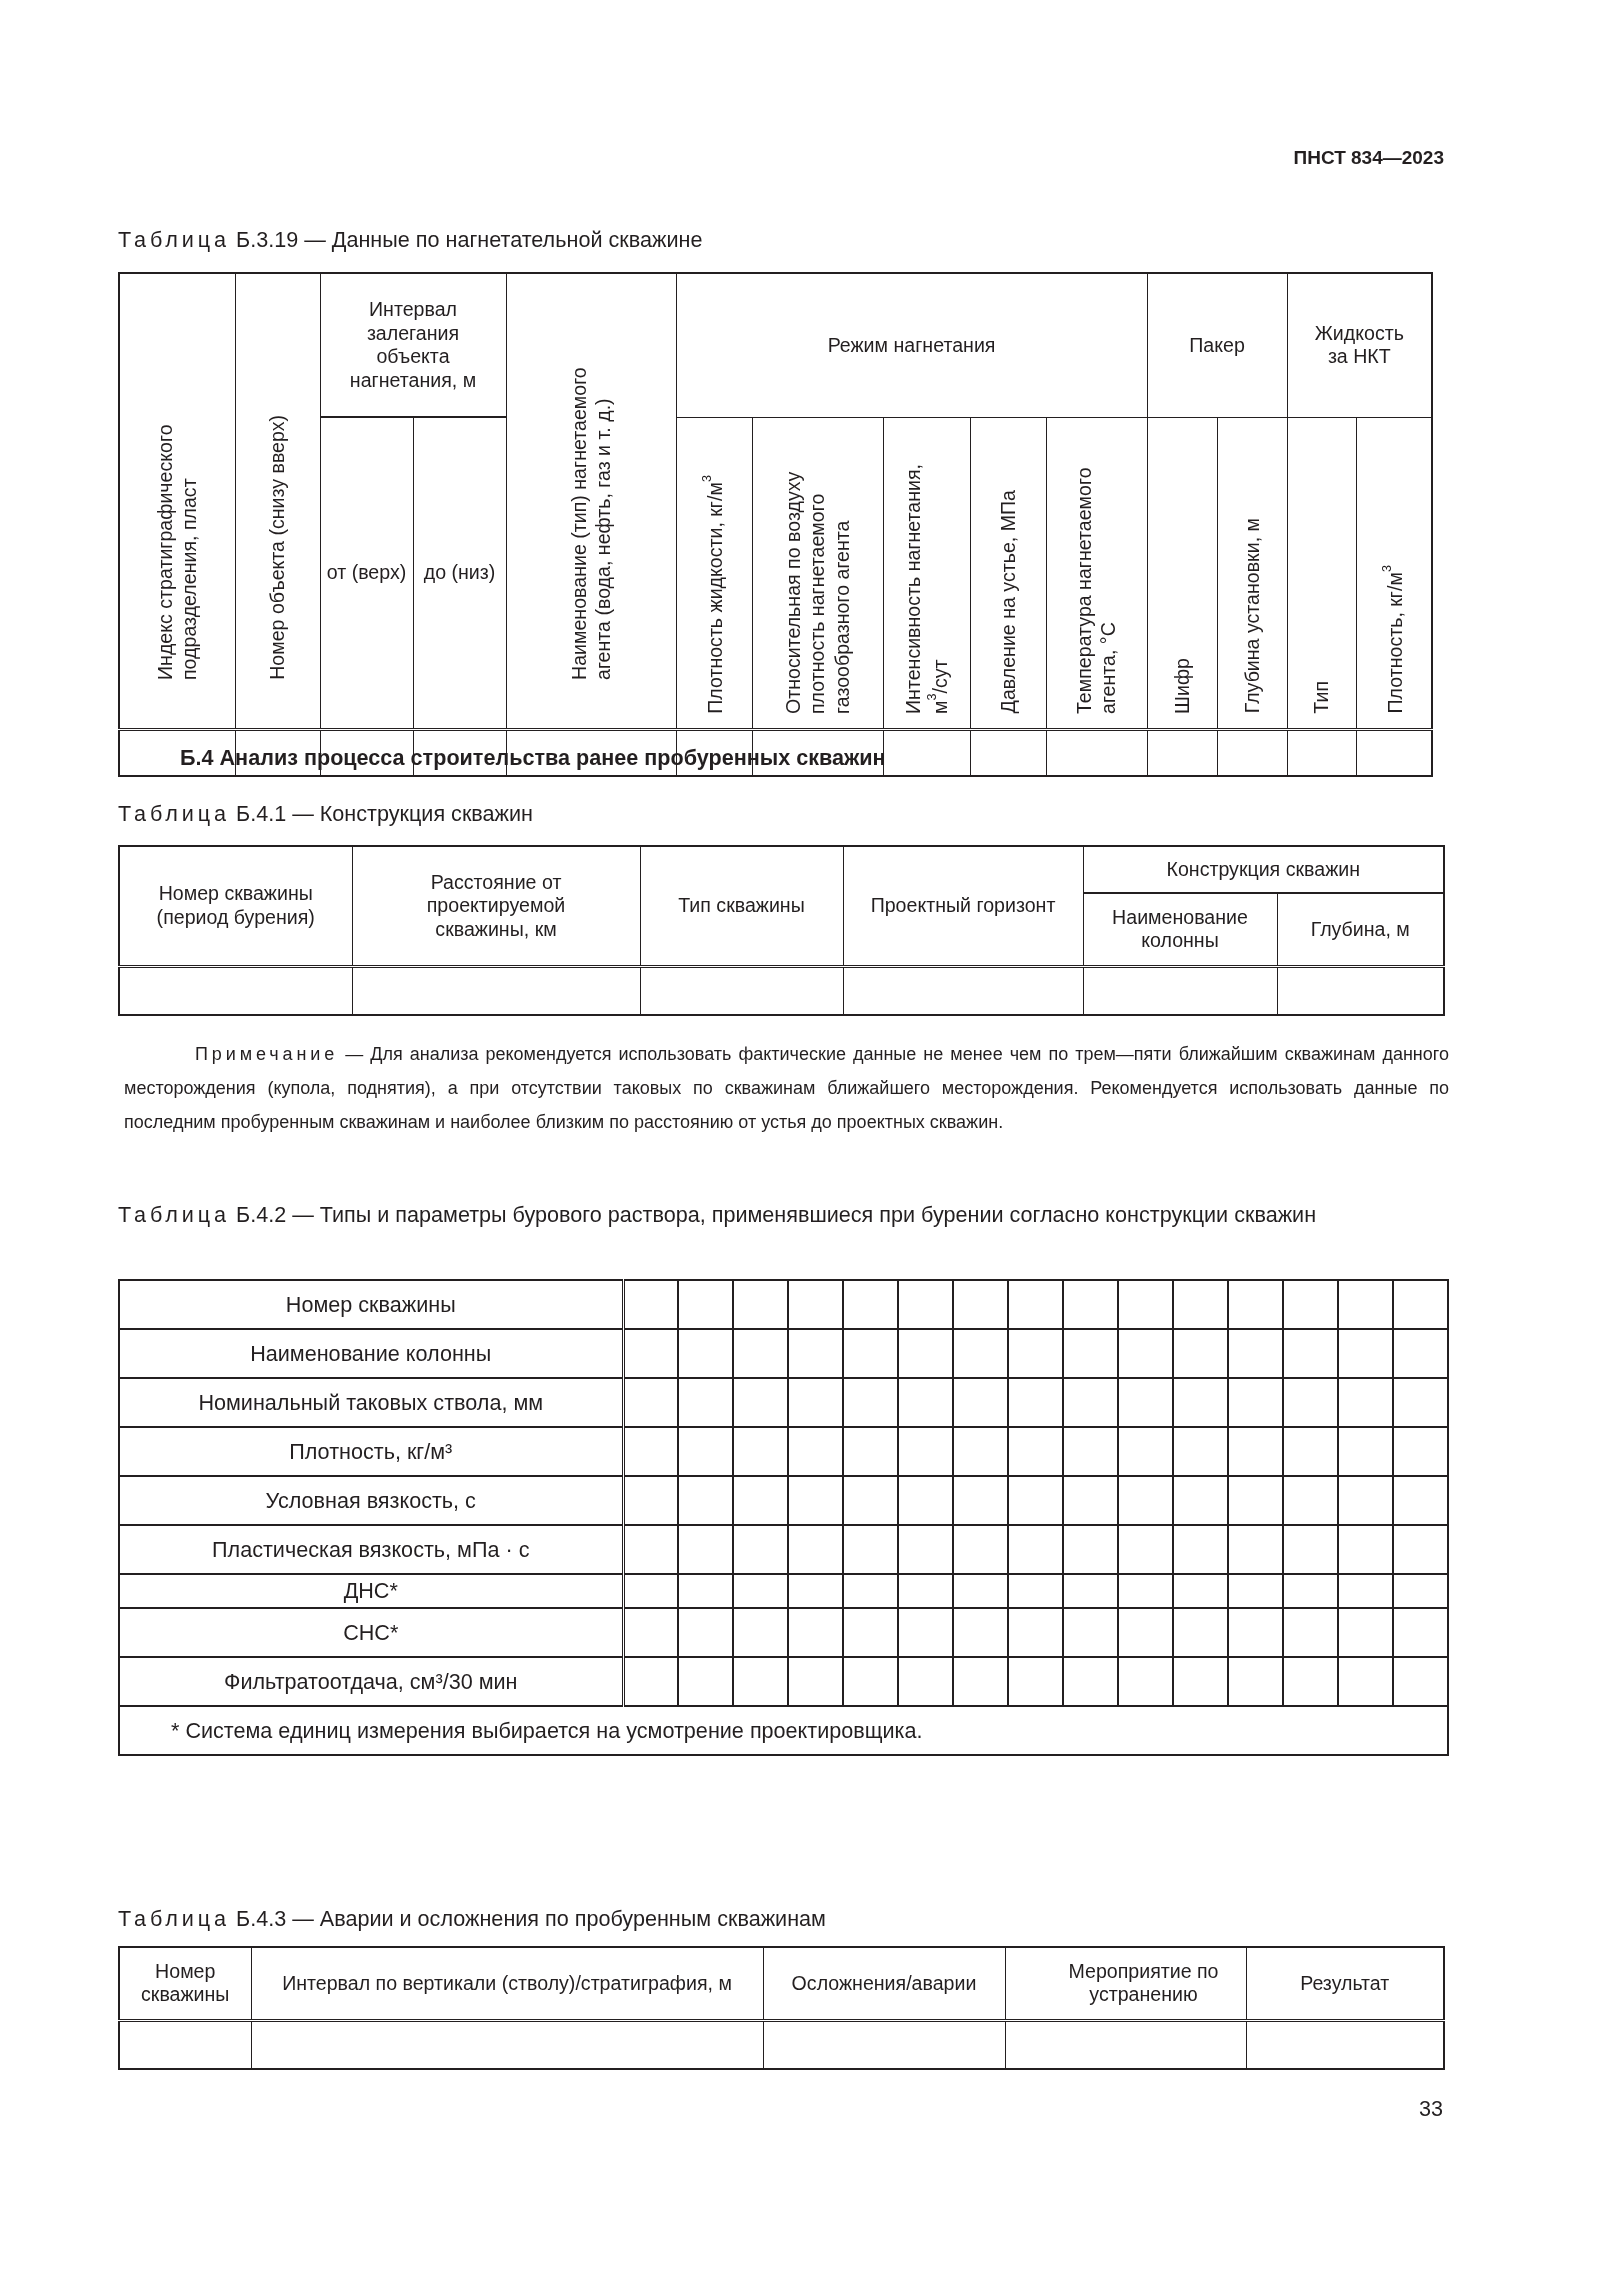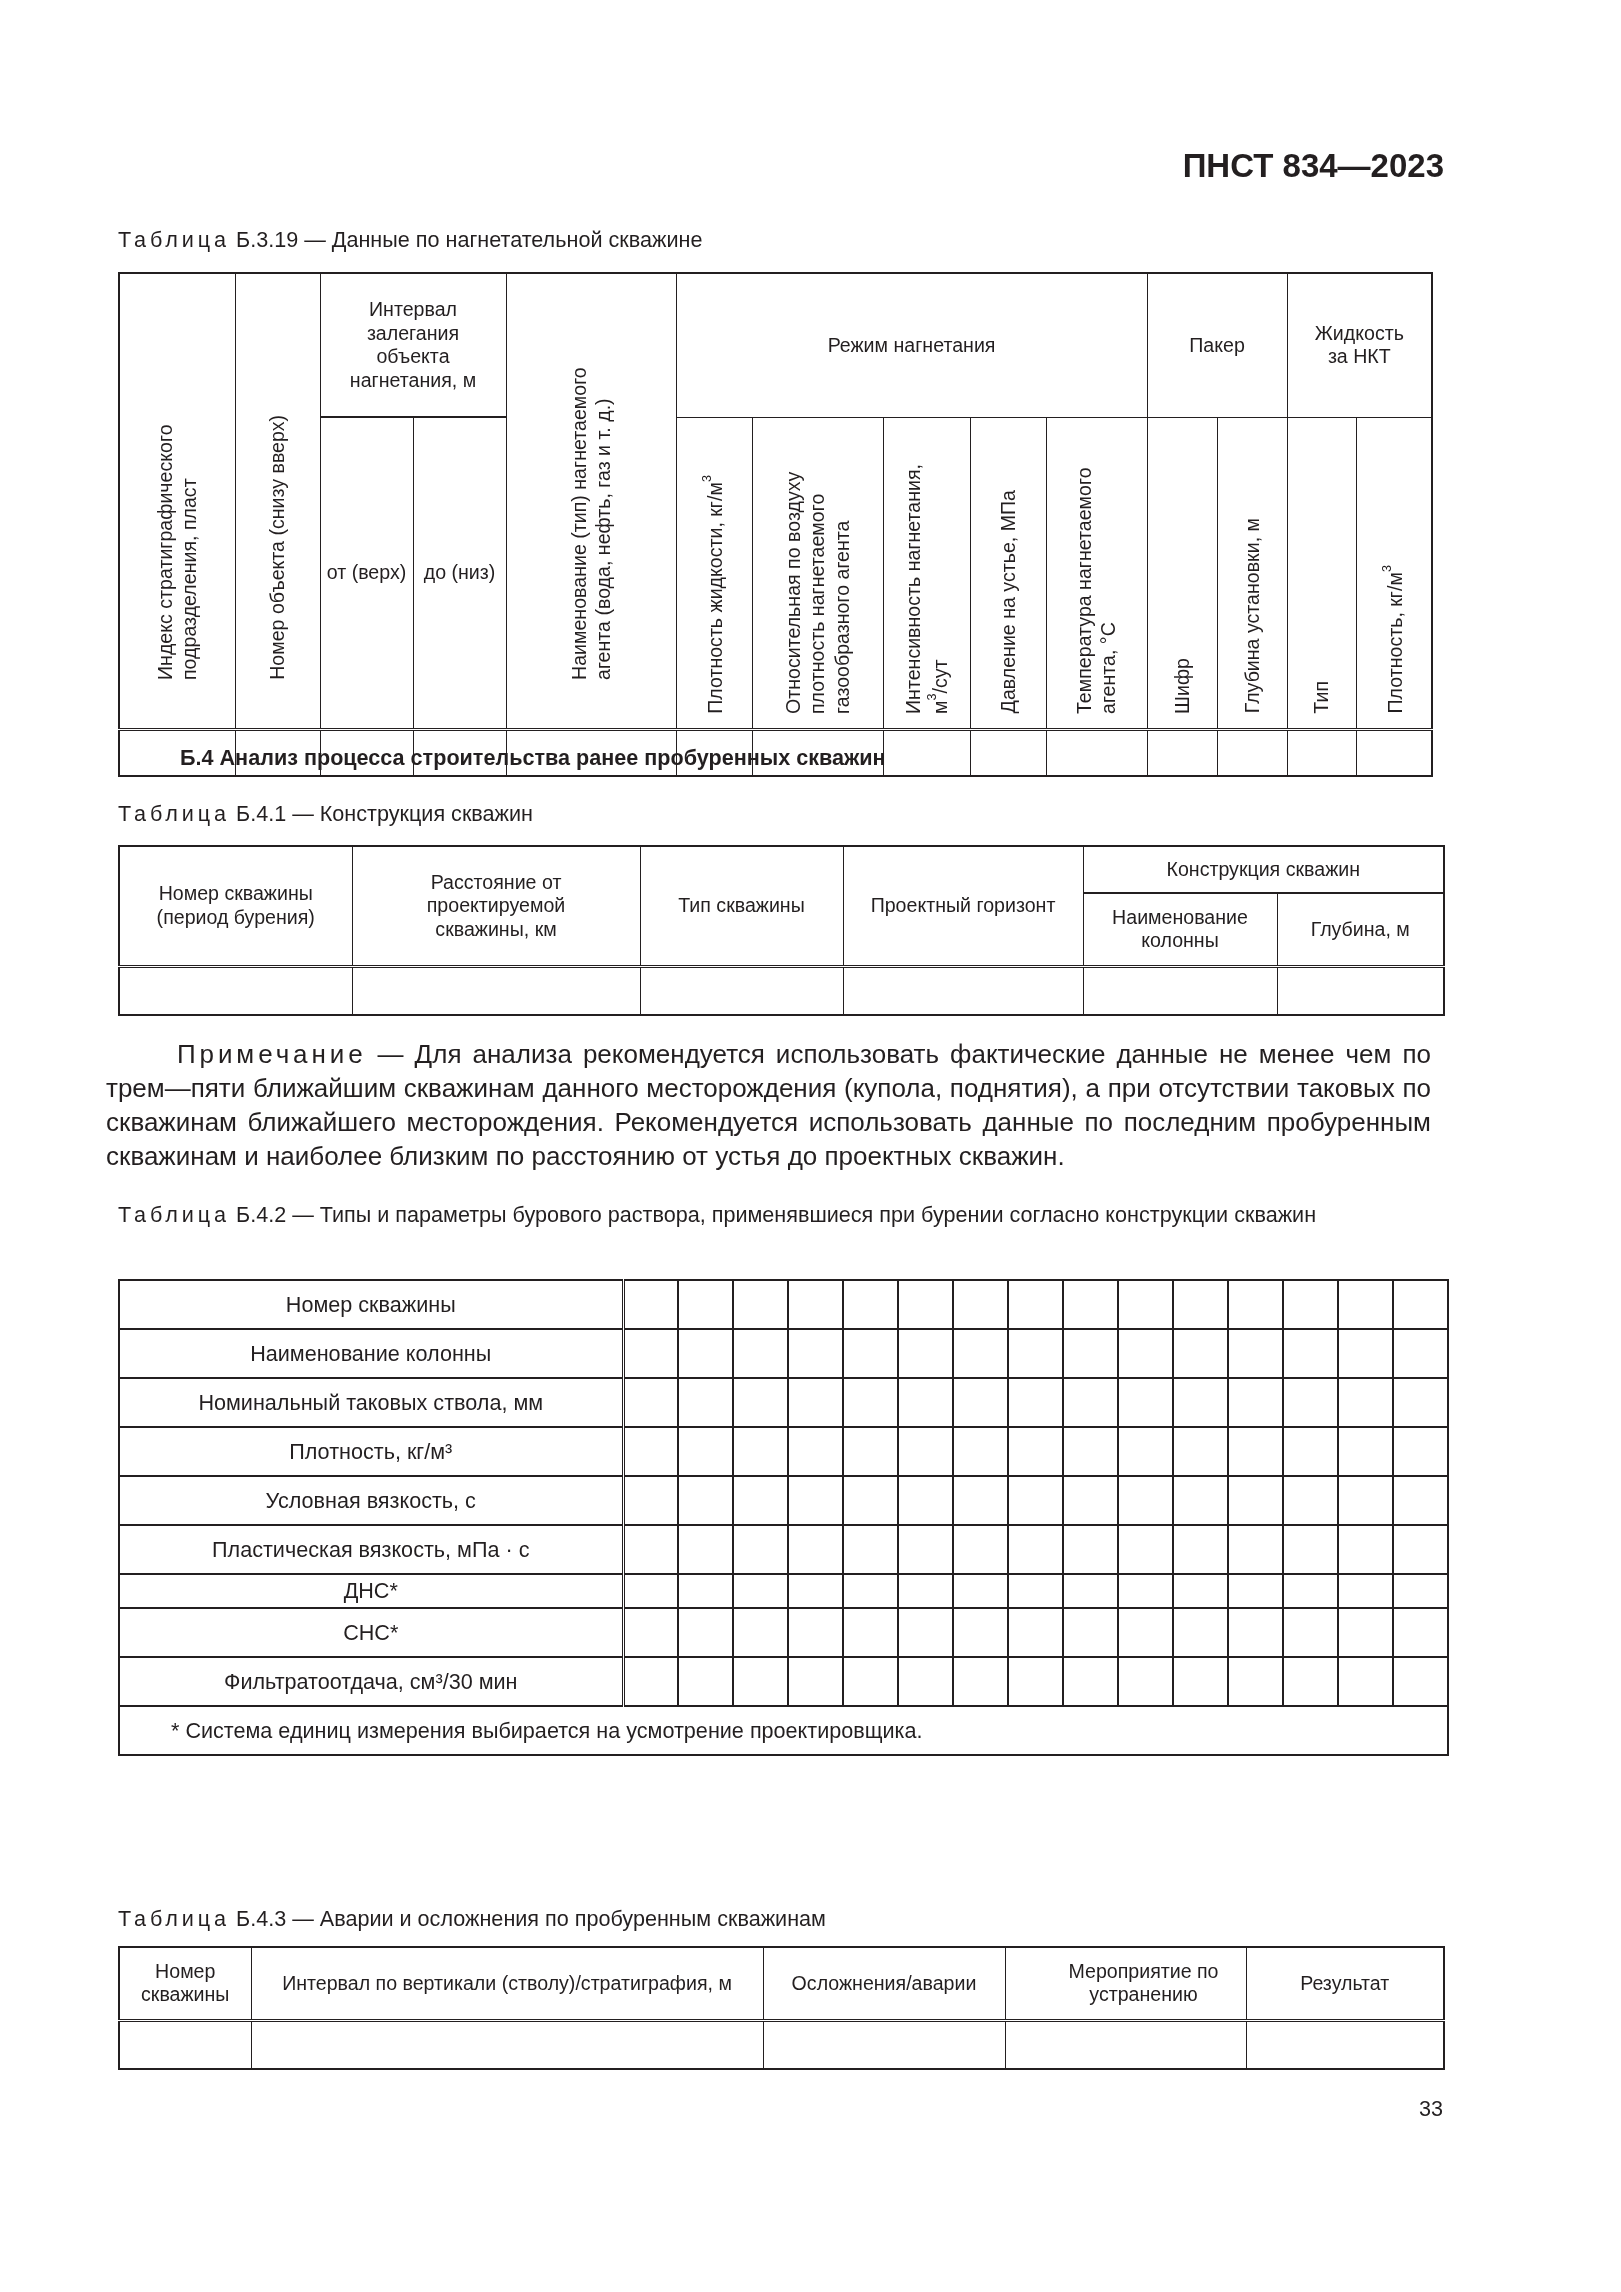--- a/index.html
+++ b/index.html
@@ -1,28 +1,28 @@
 <!DOCTYPE html>
 <html><head>
 <meta charset="utf-8">
 <style>
   html, body { margin:0; padding:0; background:#ffffff; }
   body { width:1621px; height:2293px; position:relative; font-family:"Liberation Sans", sans-serif; color:#231f20; }
   .abs { position:absolute; }
-  .doc-code { right:177px; top:147px; font-size:33px; font-weight:bold; }
+  .doc-code { right:177px; top:147px; font-size:19px; font-weight:bold; }
   .caption { left:118px; font-size:21.6px; white-space:nowrap; }
   .caption .lbl { letter-spacing:3.9px; }
   table { border-collapse:collapse; position:absolute; table-layout:fixed; }
   td, th { border:1.5px solid #231f20; font-weight:normal; text-align:center; vertical-align:middle; font-size:19.6px; line-height:1.2; padding:0; }
   .outer { border:2.5px solid #231f20; }
   .vert { writing-mode:vertical-rl; transform:rotate(180deg); text-align:left; display:inline-block; white-space:nowrap; line-height:1.25; padding-bottom:0; }
   .vwrap { height:100%; display:flex; align-items:flex-end; justify-content:center; padding-bottom:13.7px; box-sizing:border-box; }
   .hdr-bottom td { border-top:3.9px double #231f20; }
   .heading { left:180px; top:745px; font-size:21.6px; font-weight:bold; }
-  .note { left:106px; width:1325px; top:1037px; font-size:26px; line-height:34px; text-align:justify; }
+  .note { left:124px; width:1325px; top:1037px; font-size:18px; line-height:34px; text-align:justify; }
   .note .lbl { letter-spacing:3.9px; }
   .page-num { right:178px; top:2096px; font-size:21.6px; }
   sup { font-size:12.7px; }
   .b42 td.lbl { font-size:21.6px; }
   .b42 td { border-width:2px; }
 </style>
 </head>
 <body>
 
 <div class="abs doc-code">ПНСТ 834—2023</div>

